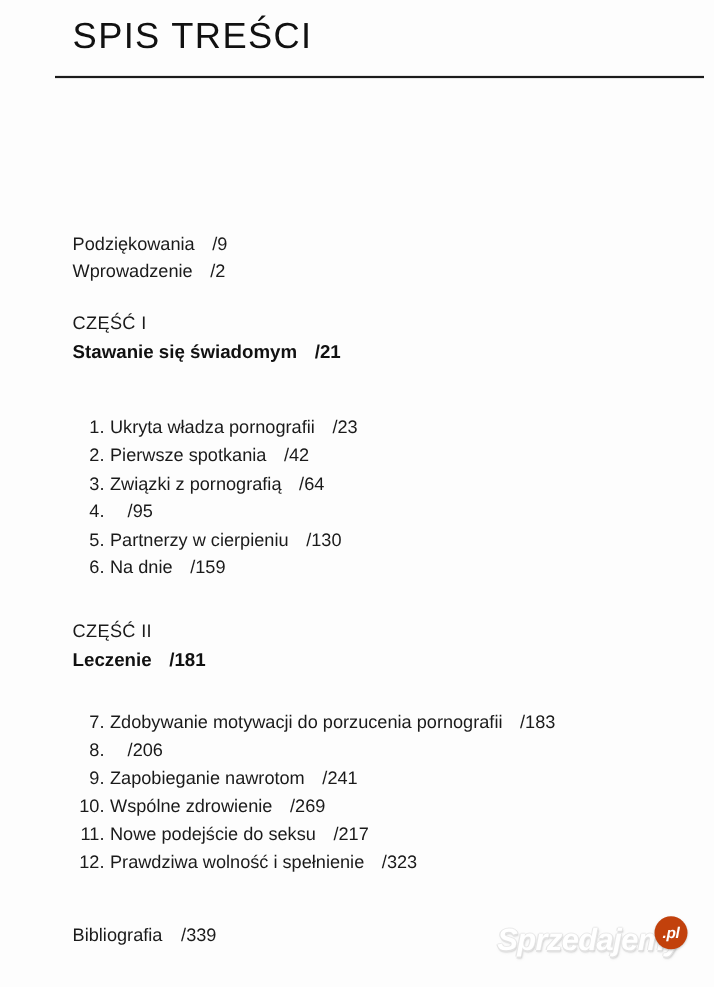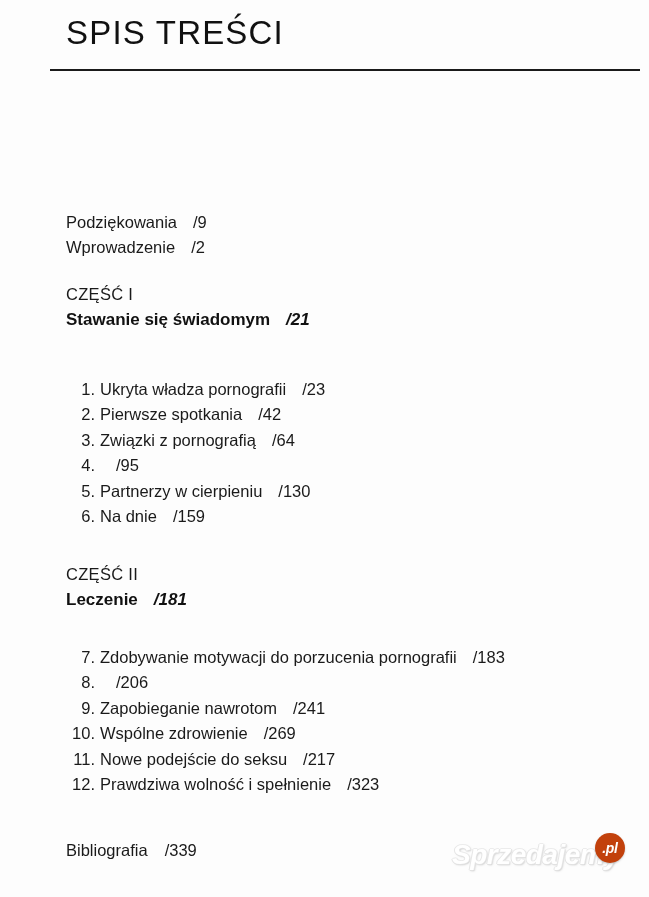--- a/index.html
+++ b/index.html
@@ -77,21 +77,20 @@
   }
   .part-title {
     font-size: 17px;
     font-weight: 700;
     line-height: 28px;
     color: #111111;
     white-space: nowrap;
   }
   .part-title .page-num {
     margin-left: 16px;
-    font-style: italic;
   }
 
   
   .chapter-list {
     position: absolute;
     left: 66px;
     width: 570px;
     list-style: none;
     margin: 0;
     padding: 0;

